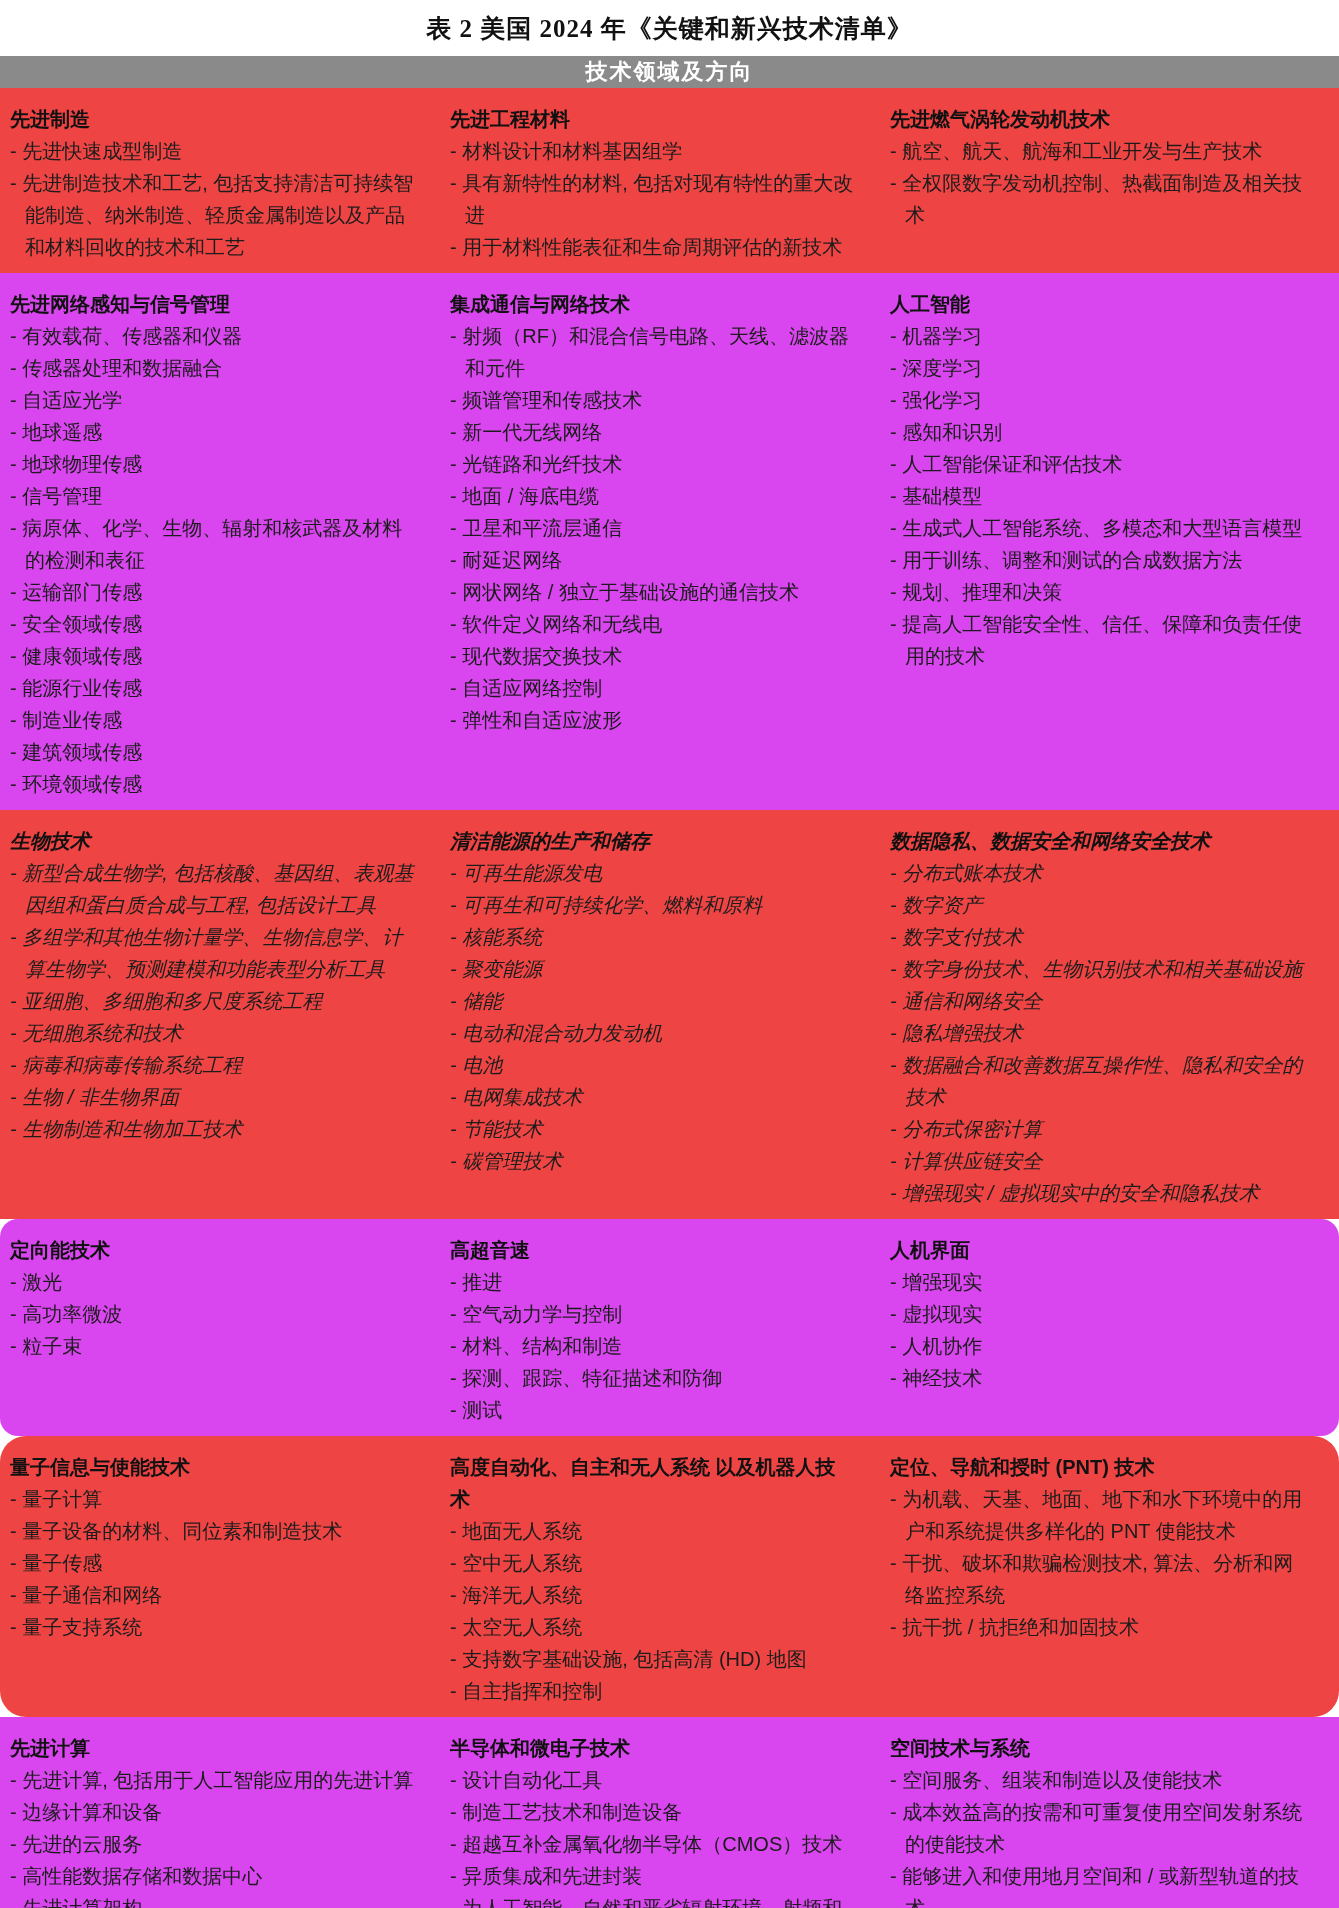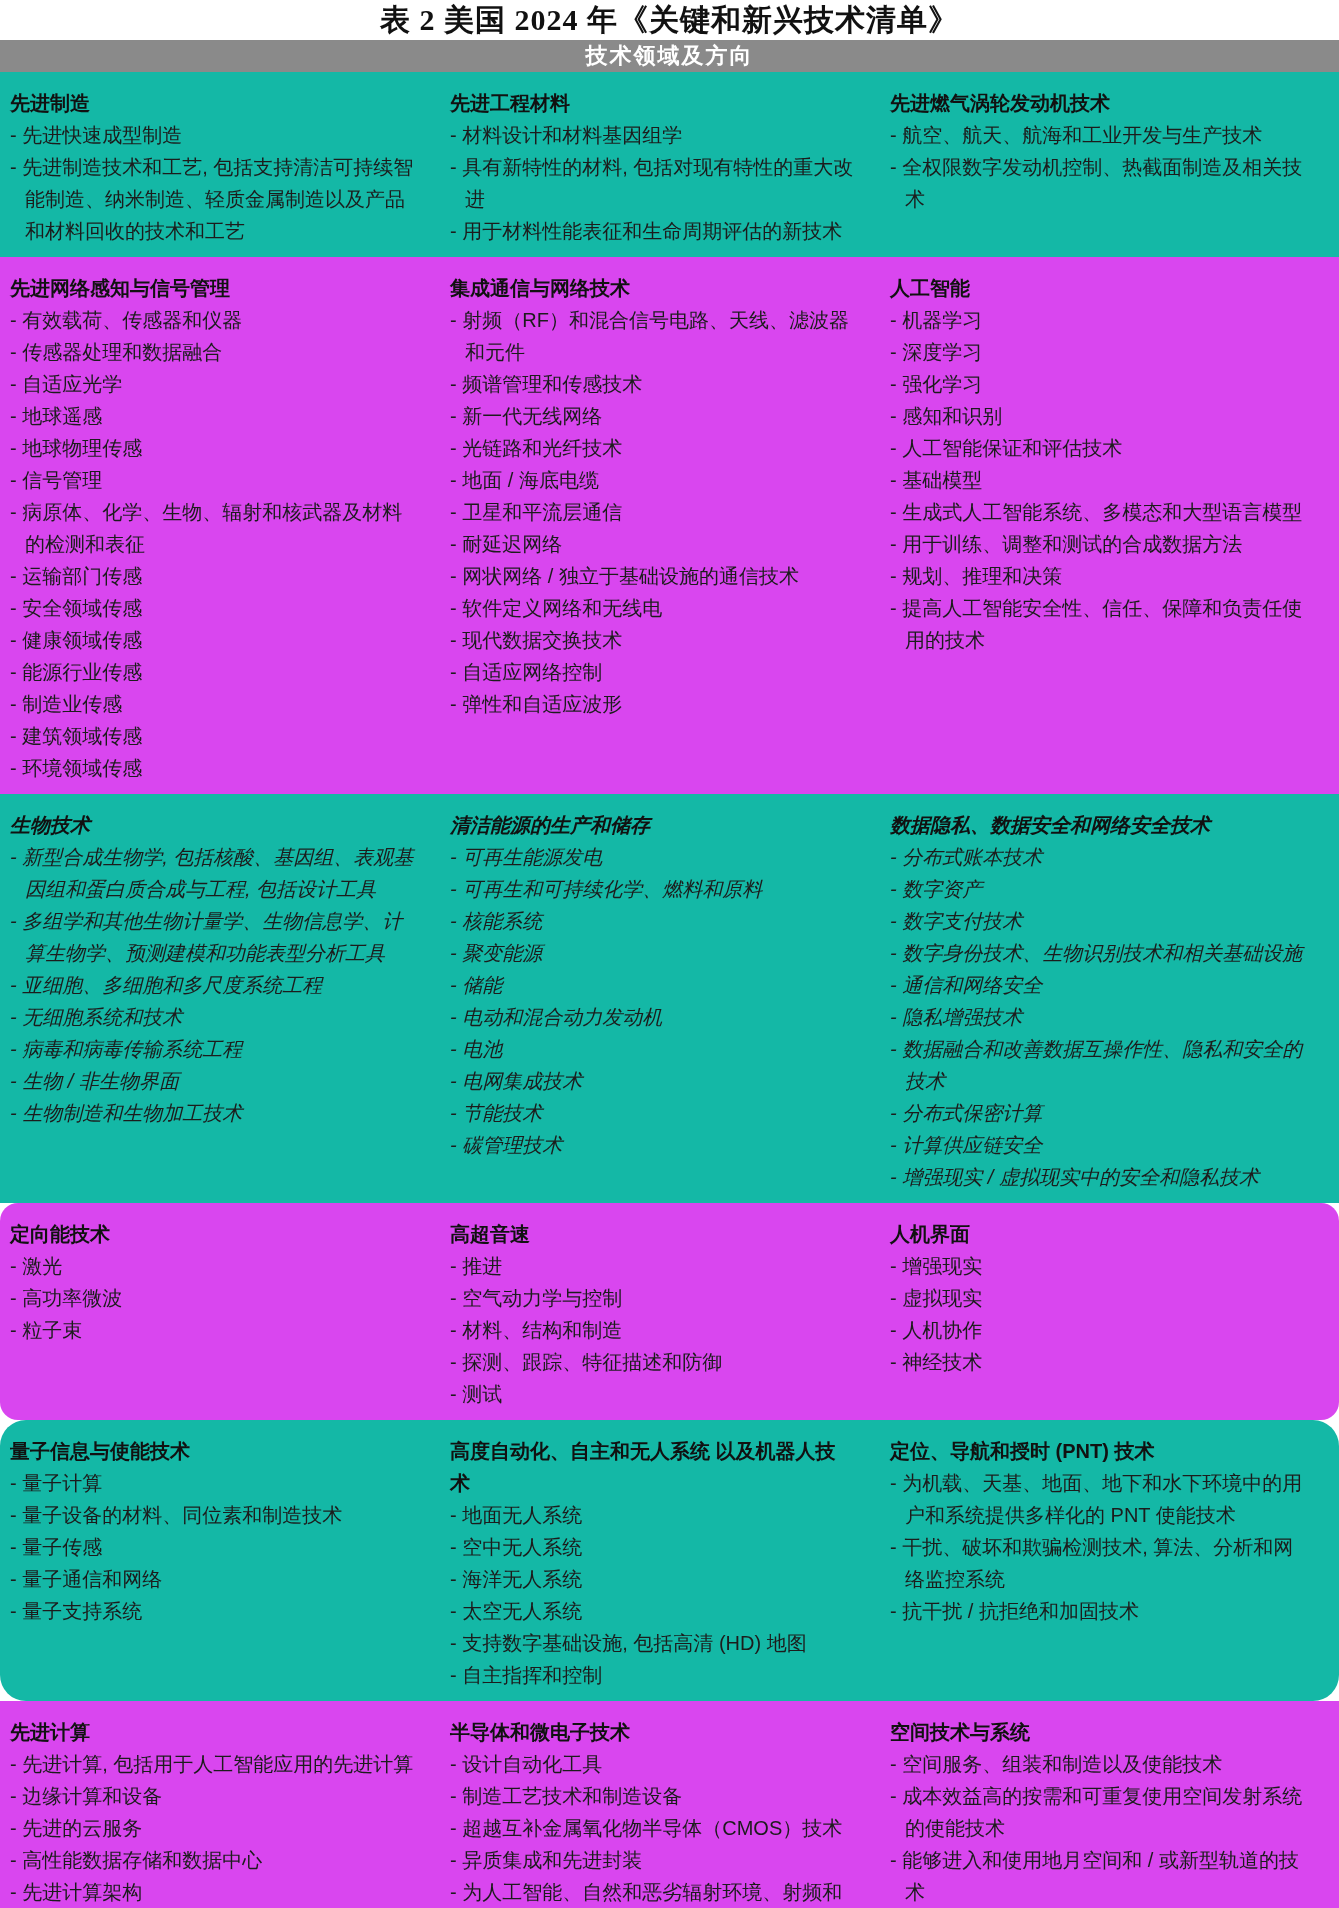--- a/index.html
+++ b/index.html
@@ -8,26 +8,26 @@
     background: #ffffff;
     font-family: "Liberation Sans", "DejaVu Sans", sans-serif;
     color: #1c1c1c;
   }
   .page {
     width: 1339px;
     margin: 0 auto;
     background: #ffffff;
   }
   .doc-title {
-    height: 40px;
+    height: 56px;
     display: flex;
     align-items: center;
     justify-content: center;
     font-family: "Liberation Serif", "DejaVu Serif", serif;
-    font-size: 30px;
+    font-size: 25px;
     font-weight: 600;
     letter-spacing: 1px;
     color: #111111;
   }
   .header-bar {
     height: 32px;
     background: #8a8a8a;
     display: flex;
     align-items: center;
     justify-content: center;
@@ -35,21 +35,21 @@
     font-size: 22px;
     font-weight: bold;
     letter-spacing: 2px;
   }
   .grid {
     border-bottom: 3px solid #1a1a1a;
   }
   .row {
     display: grid;
     grid-template-columns: 440px 440px 459px;
-    background: #14b8a6;
+    background: #ef4444;
   }
   .row.alt {
     background: #d946ef;
   }
   .row-1 { min-height: 178px; }
   .row-2 { min-height: 468px; }
   .row-3 { min-height: 338px; font-style: italic; }
   .row-4 { min-height: 187px; border-radius: 18px; }
   .row-5 { min-height: 243px; border-radius: 26px; }
   .row-6 { min-height: 385px; }

